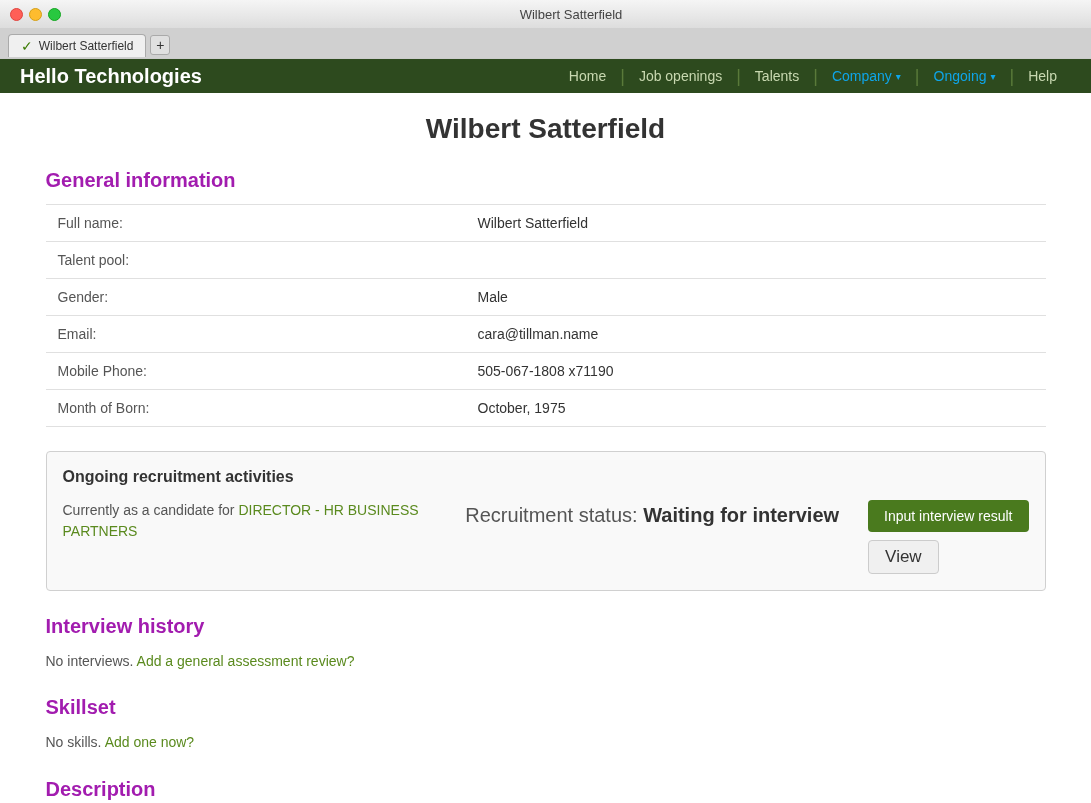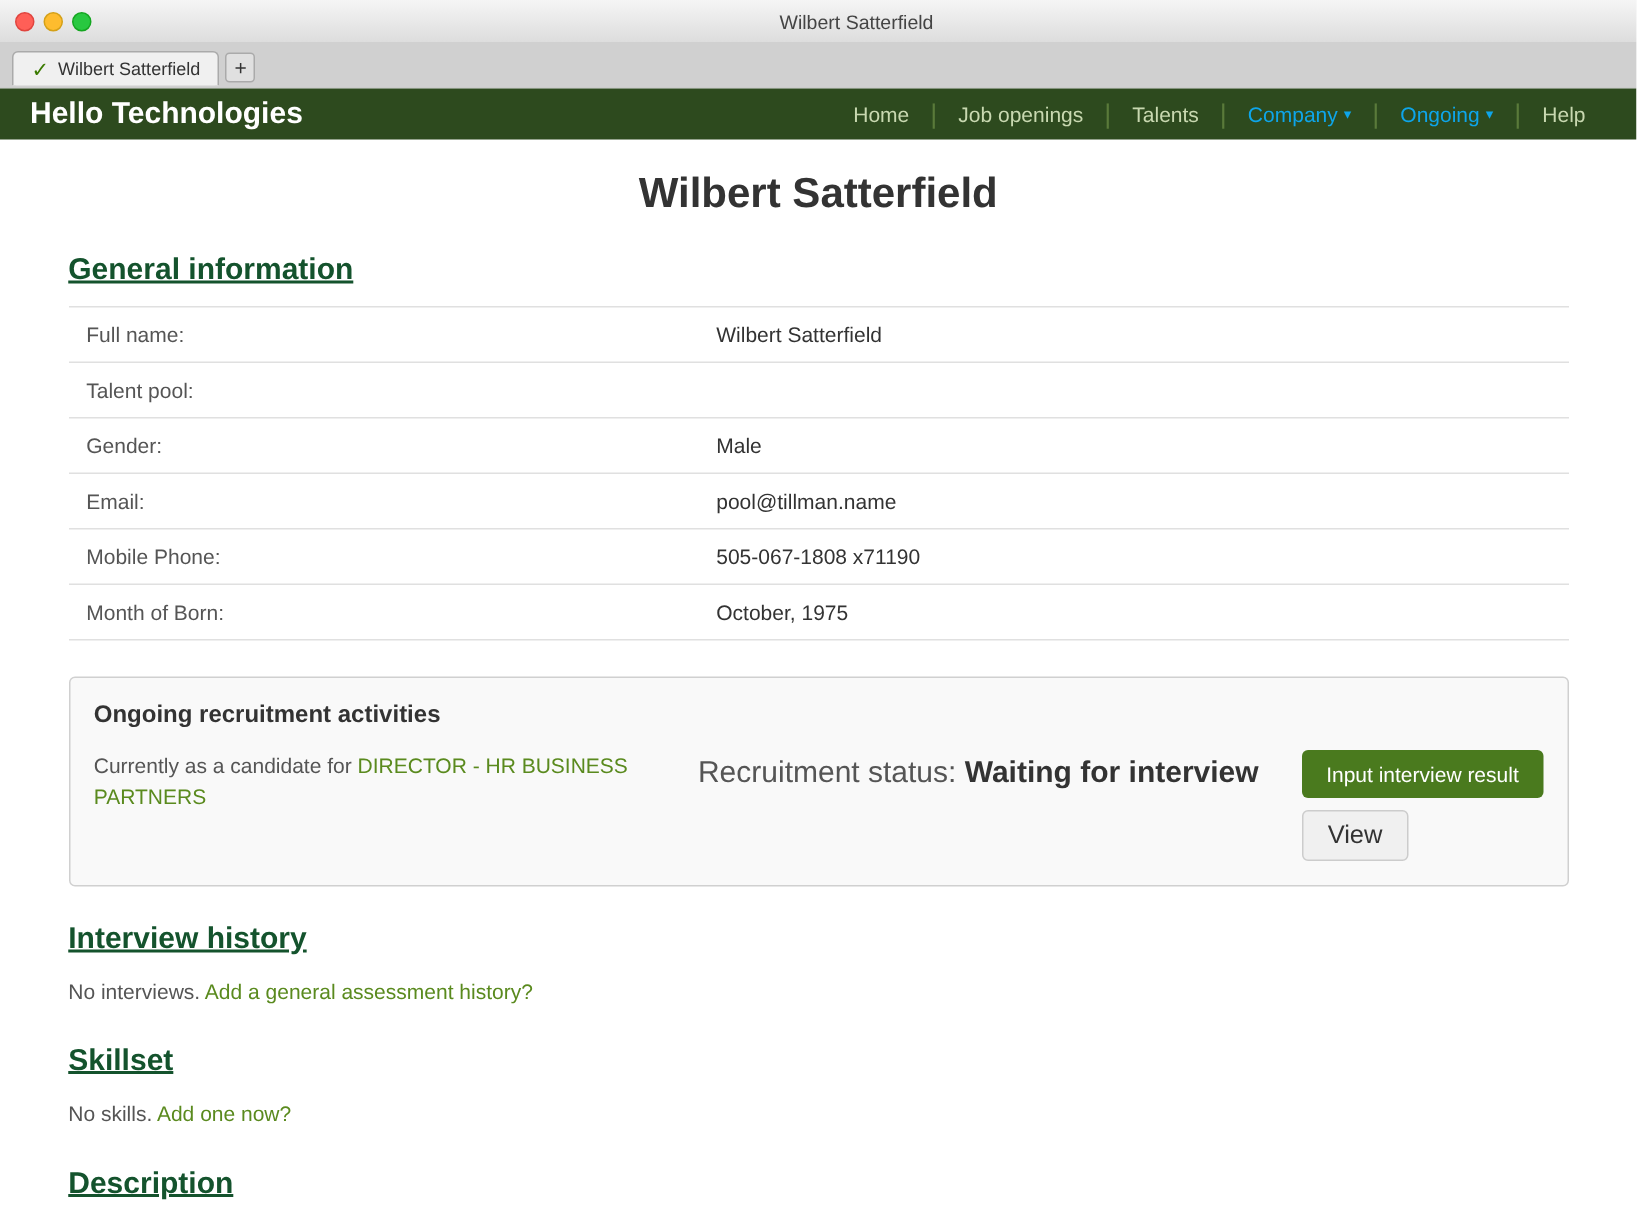--- a/index.html
+++ b/index.html
@@ -128,23 +128,22 @@
     .page-title {
       text-align: center;
       font-size: 28px;
       font-weight: bold;
       color: #333;
       margin-bottom: 24px;
     }
     .section-title {
       font-size: 20px;
       font-weight: bold;
-      color: #14532d;
+      color: #a21caf;
       margin-bottom: 12px;
-      text-decoration: underline;
     }
 
     
     .info-table {
       width: 100%;
       border-collapse: collapse;
       margin-bottom: 24px;
     }
     .info-table td {
       padding: 10px 12px;
@@ -295,21 +294,21 @@
       <tr>
         <td class="label-cell">Talent pool:</td>
         <td class="value-cell"></td>
       </tr>
       <tr>
         <td class="label-cell">Gender:</td>
         <td class="value-cell">Male</td>
       </tr>
       <tr>
         <td class="label-cell">Email:</td>
-        <td class="value-cell">pool@tillman.name</td>
+        <td class="value-cell">cara@tillman.name</td>
       </tr>
       <tr>
         <td class="label-cell">Mobile Phone:</td>
         <td class="value-cell">505-067-1808 x71190</td>
       </tr>
       <tr>
         <td class="label-cell">Month of Born:</td>
         <td class="value-cell">October, 1975</td>
       </tr>
     </tbody>
@@ -321,20 +320,20 @@
       <div class="recruitment-candidate">Currently as a candidate for <a href="#" style="color:#5a8a1e;text-decoration:none;font-weight:500;">DIRECTOR - HR BUSINESS PARTNERS</a></div>
       <div class="recruitment-status">Recruitment status: <strong>Waiting for interview</strong></div>
       <div class="recruitment-actions">
         <button class="btn-primary">Input interview result</button>
         <button class="btn-secondary">View</button>
       </div>
     </div>
   </div>
 
   <h2 class="section-title">Interview history</h2>
-  <div class="section-body">No interviews. <a href="#" style="color:#5a8a1e;text-decoration:none;">Add a general assessment history?</a></div>
+  <div class="section-body">No interviews. <a href="#" style="color:#5a8a1e;text-decoration:none;">Add a general assessment review?</a></div>
 
   <h2 class="section-title">Skillset</h2>
   <div class="section-body">No skills. <a href="#" style="color:#5a8a1e;text-decoration:none;">Add one now?</a></div>
 
   <h2 class="section-title">Description</h2>
 
 </div>
 
 </body></html>

